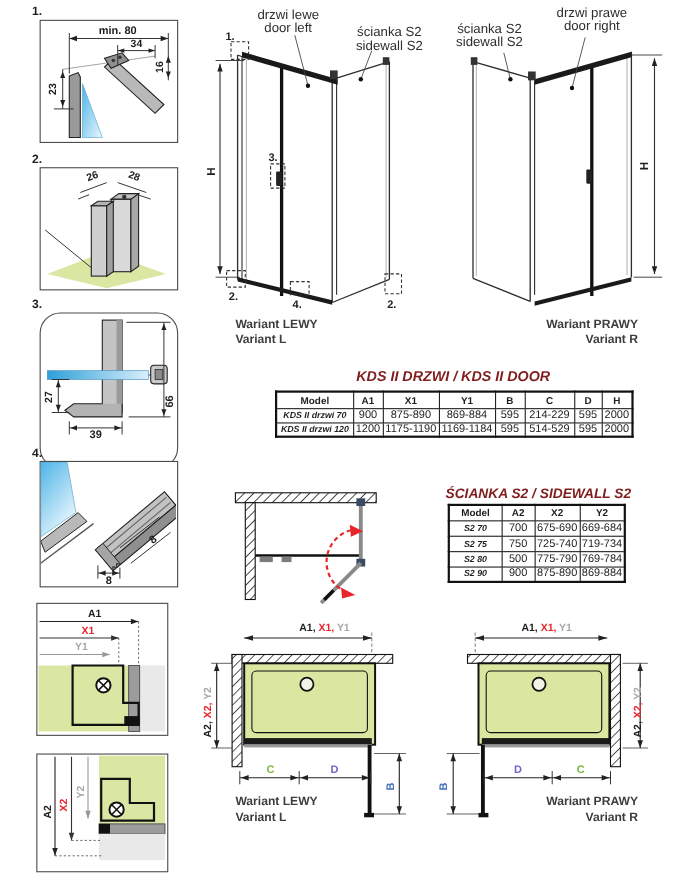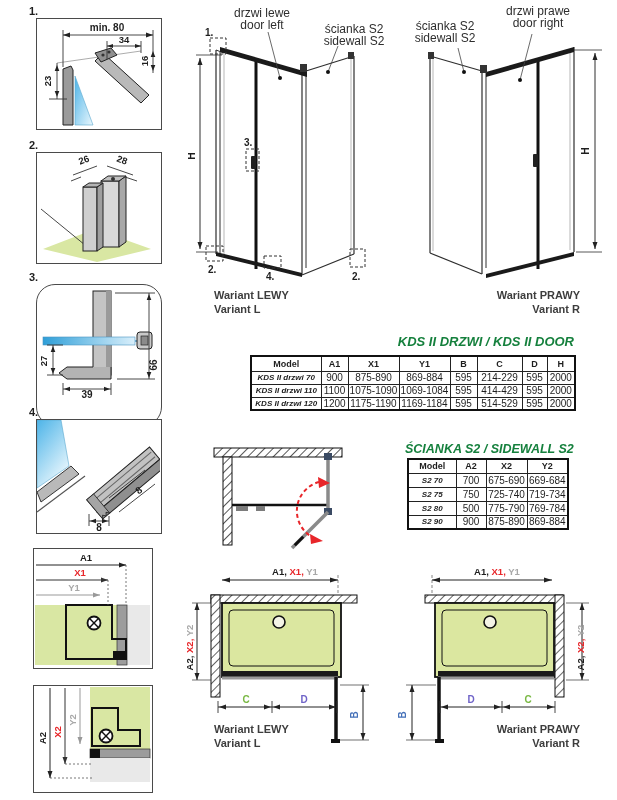--- a/index.html
+++ b/index.html
@@ -8,21 +8,21 @@
   .abs{position:absolute;}
   .dbox{position:absolute;border:1.3px solid #4a4a4a;background:#fff;box-sizing:border-box;}
   .dnum{position:absolute;font-size:11px;font-weight:bold;color:#1e1e1e;}
   .cap{position:absolute;font-size:11px;font-weight:600;color:#3d3d3d;line-height:14px;white-space:nowrap;}
   .cap.r{text-align:right;}
   .lbl{position:absolute;font-size:12px;color:#2e2e2e;text-align:center;line-height:12px;white-space:nowrap;}
   .dimlbl{position:absolute;font-size:9.5px;font-weight:bold;color:#1e1e1e;text-align:center;white-space:nowrap;}
   .rot{transform:rotate(-90deg);transform-origin:center center;}
   .c-red{color:#e8262a;}  .c-gray{color:#a8a8a8;}  .c-blue{color:#4470b8;}
   .c-green{color:#79b843;} .c-purple{color:#7064c8;} .c-navy{color:#203a64;}
-  .ttitle{position:absolute;font-size:13px;font-weight:bold;font-style:italic;color:#15803d;text-align:right;white-space:nowrap;}
+  .ttitle{position:absolute;font-size:13px;font-weight:bold;font-style:italic;color:#7f1d1d;text-align:center;white-space:nowrap;}
   table.spec{position:absolute;border-collapse:collapse;background:#fff;border:2px solid #111;table-layout:fixed;}
   .spec th,.spec td{border:1px solid #222;text-align:center;vertical-align:middle;padding:0 1px;color:#1e1e1e;overflow:hidden;}
   .spec th{font-size:9px;font-weight:bold;}
   .spec td{font-size:10px;}
   .spec td.mcol{font-style:italic;font-weight:bold;font-size:8px;}
   .spec tr{height:13px;} .spec tr.hd{height:15px;}
   table.spec2 tr{height:14px;} table.spec2 tr.hd{height:14px;}
   svg text{font-family:"Liberation Sans",sans-serif;}
 </style>
 </head>
@@ -366,30 +366,20 @@
       <td class="mcol">KDS II drzwi 70</td>
       <td>900</td>
       <td>875-890</td>
       <td>869-884</td>
       <td>595</td>
       <td>214-229</td>
       <td>595</td>
       <td>2000</td>
     </tr>
     <tr>
-      <td class="mcol">KDS II drzwi 110</td>
-      <td>1100</td>
-      <td>1075-1090</td>
-      <td>1069-1084</td>
-      <td>595</td>
-      <td>414-429</td>
-      <td>595</td>
-      <td>2000</td>
-    </tr>
-    <tr>
       <td class="mcol">KDS II drzwi 120</td>
       <td>1200</td>
       <td>1175-1190</td>
       <td>1169-1184</td>
       <td>595</td>
       <td>514-529</td>
       <td>595</td>
       <td>2000</td>
     </tr>
   </tbody>

